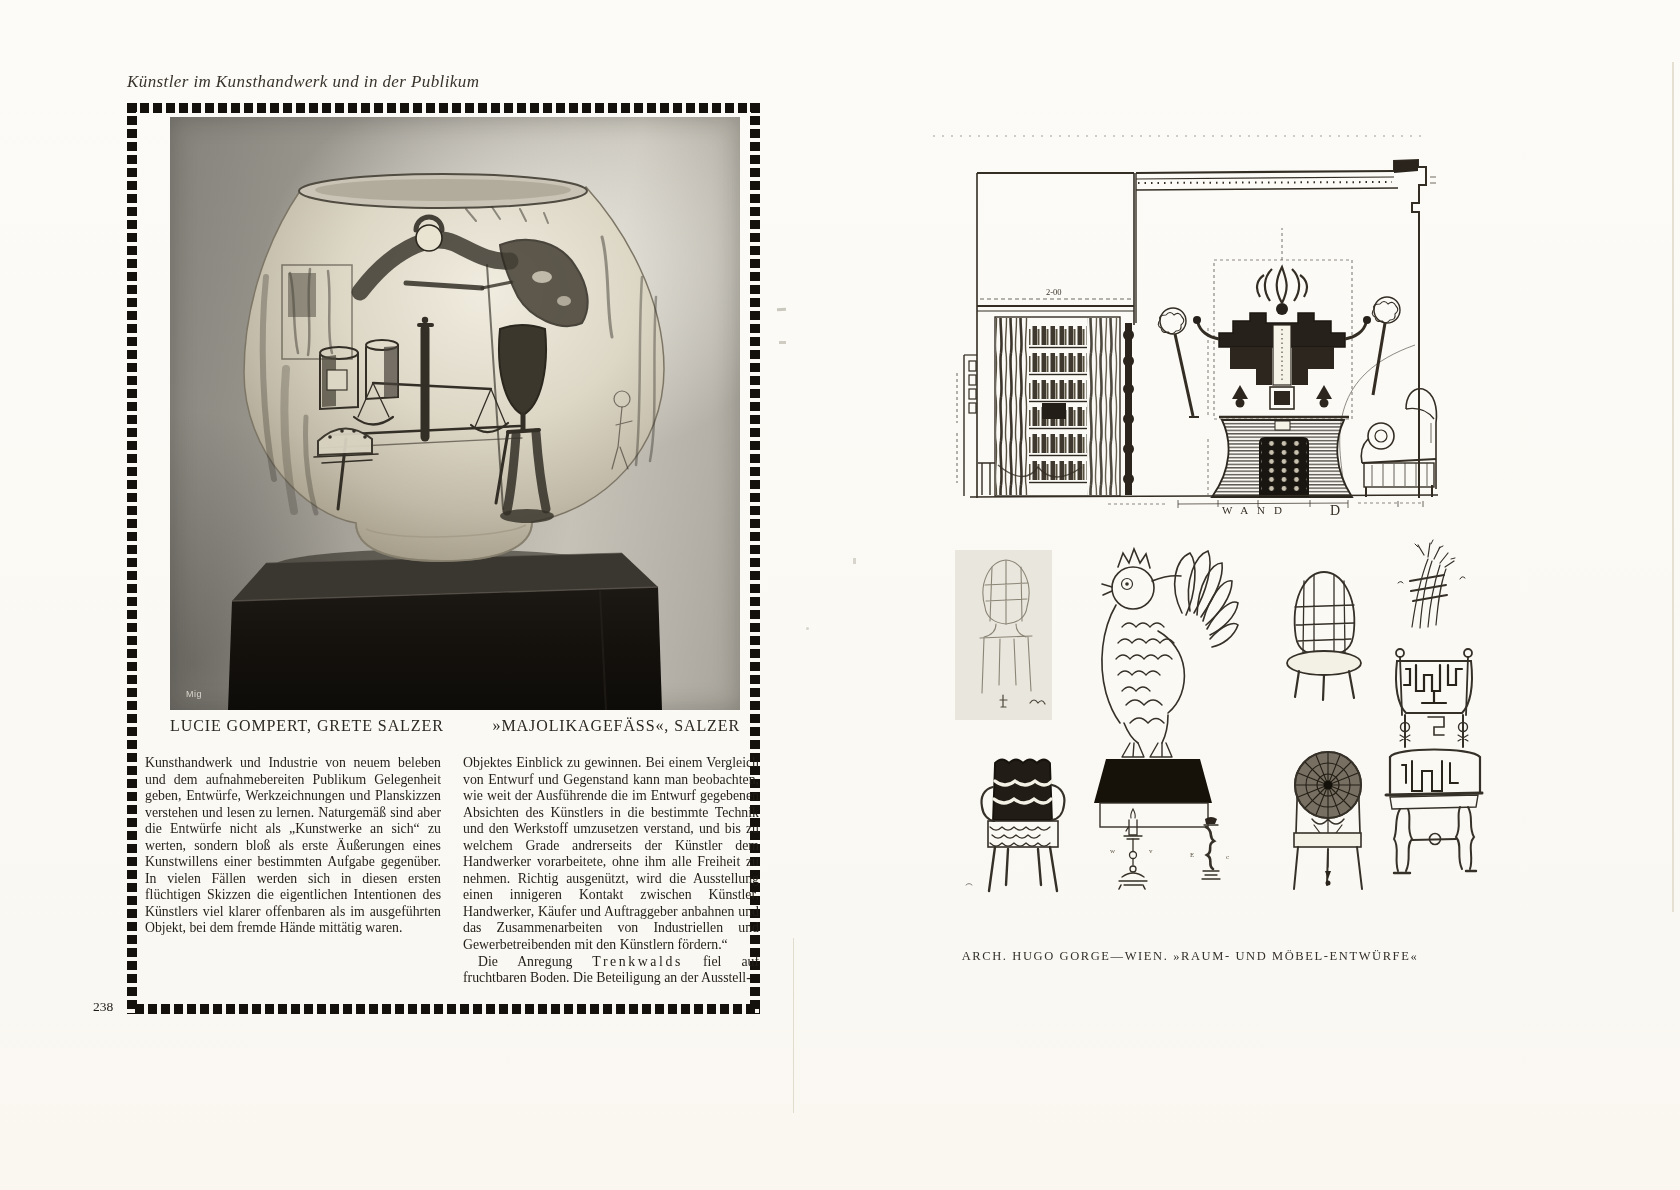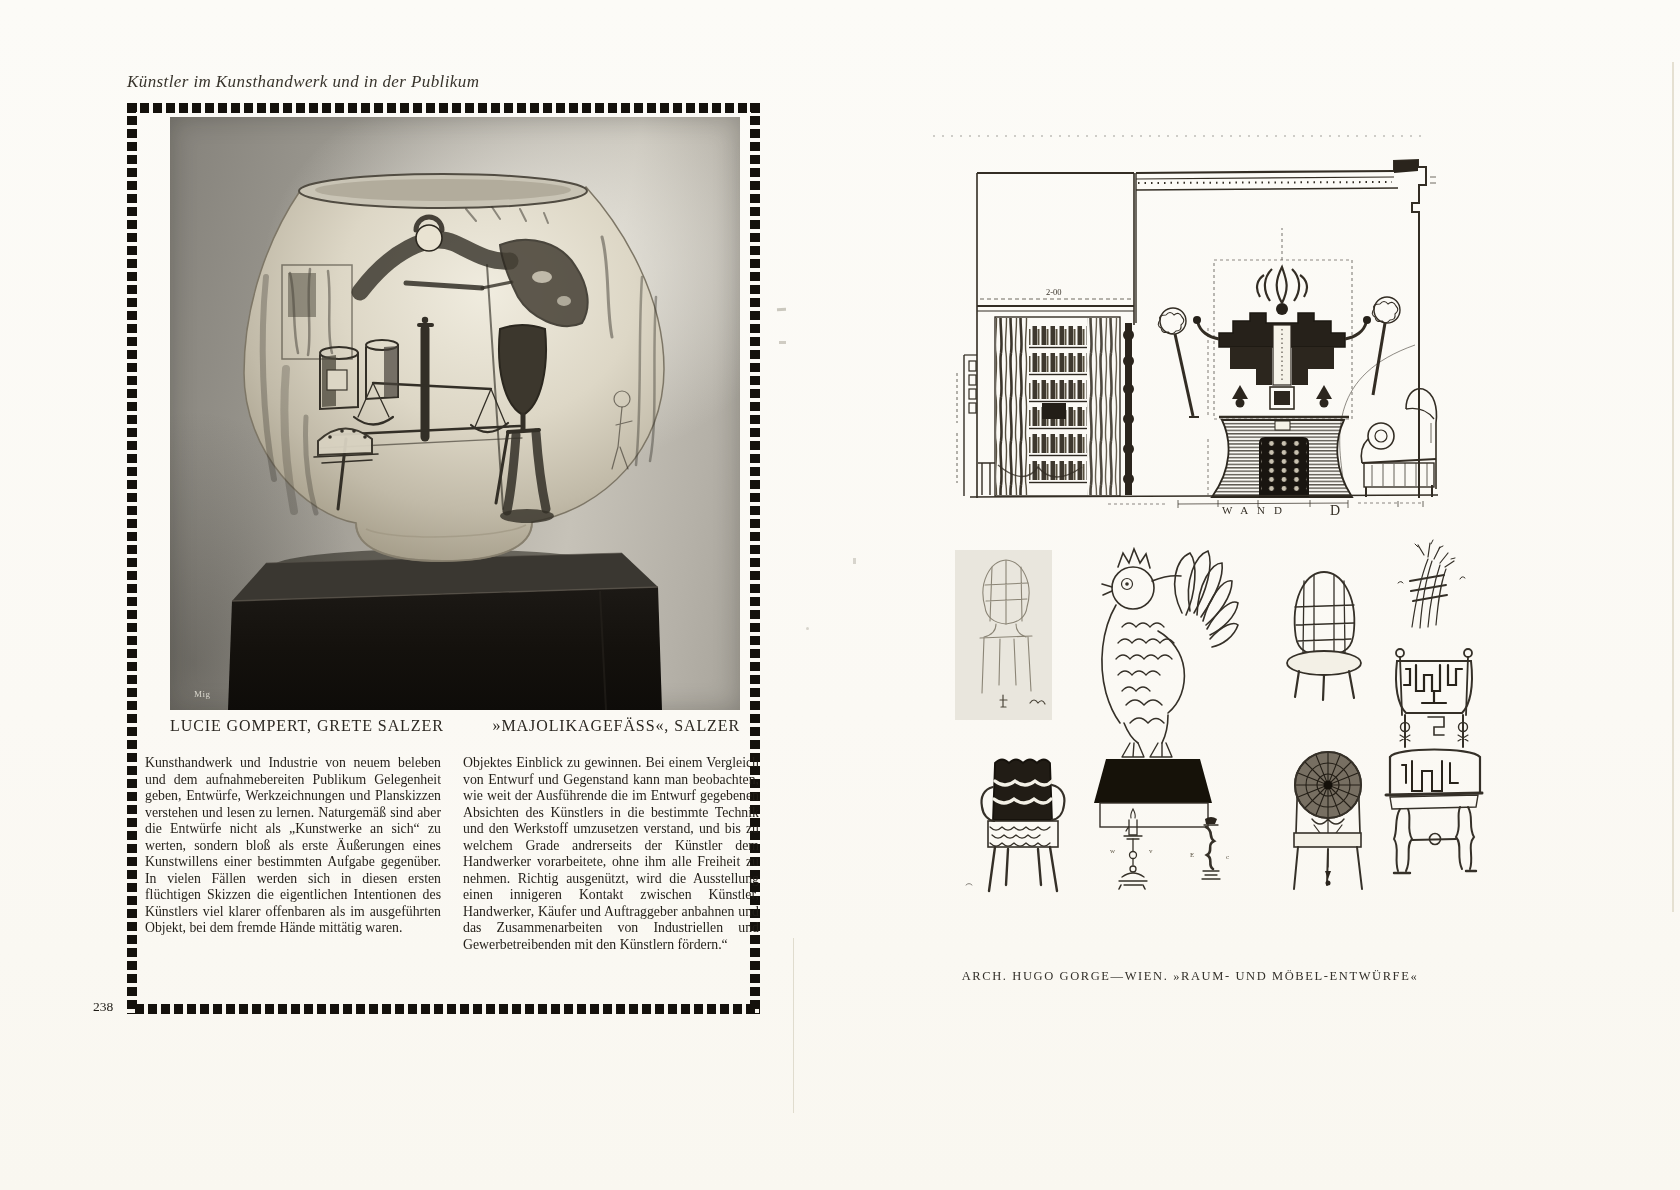--- a/index.html
+++ b/index.html
@@ -16,37 +16,37 @@
   .b-bottom{bottom:0;left:8px;right:0;height:10px;background-image:repeating-linear-gradient(90deg,#14110c 0 9px,transparent 9px 13px);}
   .b-left{left:0;top:0;bottom:0;width:10px;background-image:repeating-linear-gradient(180deg,#14110c 0 9px,transparent 9px 13px);}
   .b-right{right:0;top:0;bottom:0;width:10px;background-image:repeating-linear-gradient(180deg,#14110c 0 9px,transparent 9px 13px);}
 
   .photo{left:170px;top:117px;width:570px;height:593px;overflow:hidden;
      background-image:
        radial-gradient(ellipse 430px 330px at 63% 26%, rgba(242,240,232,.9), rgba(242,240,232,0) 62%),
        radial-gradient(ellipse 300px 420px at 4% 92%, rgba(40,38,34,.35), rgba(40,38,34,0) 60%),
        linear-gradient(100deg,#85827b 0%,#97948c 22%,#aeaaa1 46%,#c6c2b8 70%,#b5b1a8 88%,#a8a49b 100%);
      box-shadow:inset 0 0 26px rgba(20,18,14,.25);}
-  .photo-sig{left:24px;top:572px;font-size:9px;color:#e9e6db;letter-spacing:.5px;font-family:Liberation Serif, serif;opacity:.85;}
+  .photo-sig{left:16px;top:572px;font-size:9px;color:#e9e6db;letter-spacing:.5px;font-family:Liberation Sans, sans-serif;opacity:.85;}
 
   .caption-row{left:170px;top:717px;width:570px;display:flex;justify-content:space-between;
      font-size:16px;letter-spacing:.9px;color:#2b2721;}
 
   .bodytext{left:145px;top:755px;width:614px;display:flex;gap:22px;
      font-size:13.8px;line-height:16.55px;text-align:justify;hyphens:auto;}
   .col{width:300px;}
   .para{margin:0;}
   .para.indent{text-indent:15px;}
   .spaced-name{letter-spacing:2.6px;}
 
   .page-number{left:93px;top:999px;font-size:13.5px;color:#1d1a14;}
 
   
   .right-caption{left:880px;top:949px;width:620px;text-align:center;
-     font-size:12.5px;letter-spacing:1.6px;color:#33302a;margin-top:20px;}
+     font-size:12.5px;letter-spacing:1.6px;color:#33302a;}
 
   svg text{font-family:"Liberation Serif",serif;}
 
   
   .artifact{position:absolute;background:#a39e90;}
 </style>
 </head>
 <body>
 
 <div class="sheet">
@@ -165,20 +165,21 @@
     <span>LUCIE GOMPERT, GRETE SALZER</span>
     <span>»MAJOLIKAGEFÄSS«, SALZER</span>
   </div>
 
   <div class="abs bodytext">
     <div class="col">
       <p class="para">Kunsthandwerk und Industrie von neuem beleben und dem aufnahmebereiten Publikum Gelegenheit geben, Entwürfe, Werkzeichnungen und Planskizzen verstehen und lesen zu lernen. Naturgemäß sind aber die Entwürfe nicht als „Kunstwerke an sich“ zu werten, sondern bloß als erste Äußerungen eines Kunstwillens einer bestimmten Aufgabe gegenüber. In vielen Fällen werden sich in diesen ersten flüchtigen Skizzen die eigentlichen Intentionen des Künstlers viel klarer offenbaren als im ausgeführten Objekt, bei dem fremde Hände mittätig waren.</p>
     </div>
     <div class="col">
       <p class="para">Objektes Einblick zu gewinnen.  Bei einem Vergleich von Entwurf und Gegenstand kann man beobachten, wie weit der Ausführende die im Entwurf gegebenen Absichten des Künstlers in die bestimmte Technik und den Werkstoff umzusetzen verstand, und bis zu welchem Grade andrerseits der Künstler dem Handwerker vorarbeitete, ohne ihm alle Freiheit zu nehmen. Richtig ausgenützt, wird die Ausstellung einen innigeren Kontakt zwischen Künstler, Handwerker, Käufer und Auftraggeber anbahnen und das Zusammenarbeiten von Industriellen und Gewerbetreibenden mit den Künstlern fördern.“</p>
+      <p class="para indent"><span>Die Anregung </span><span class="spaced-name">Trenkwalds</span><span> fiel auf fruchtbaren Boden.  Die Beteiligung an der Ausstell-</span></p>
     </div>
   </div>
 
   <div class="abs page-number">238</div>
 
   <svg class="abs" style="left:878px;top:133px;" width="567" height="385" viewBox="0 0 567 385">
     <defs>
       <pattern id="hatch" width="5" height="3.4" patternUnits="userSpaceOnUse">
         <line x1="0" y1="1.6" x2="5" y2="1.6" stroke="#2d2820" stroke-width="1.1"></line>
       </pattern>

